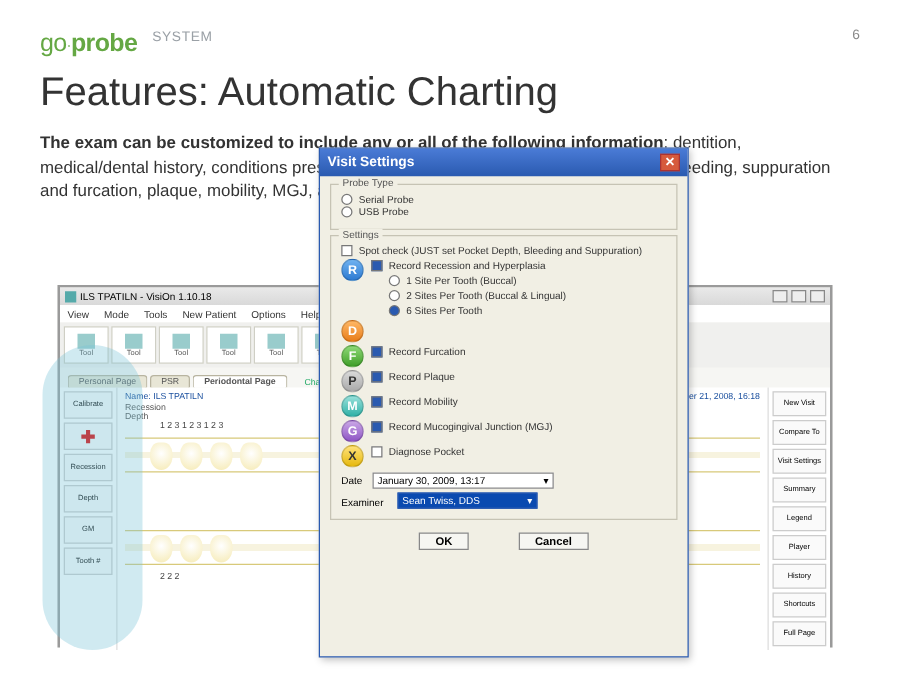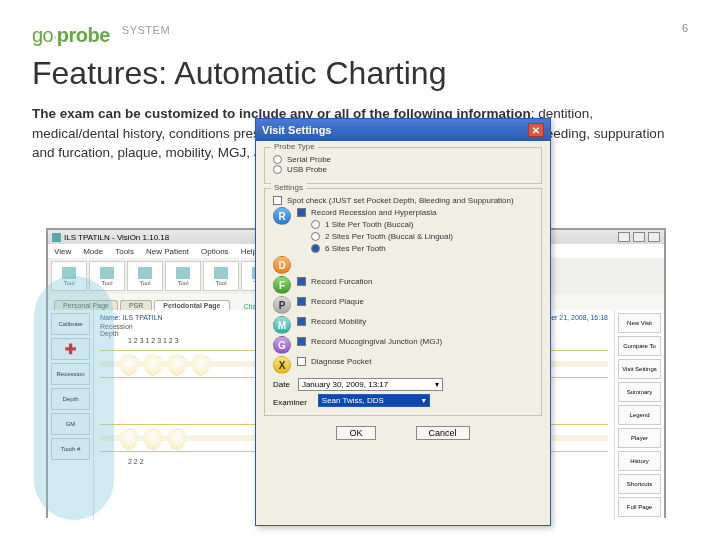--- a/index.html
+++ b/index.html
@@ -61,21 +61,21 @@
   .b-green { background:linear-gradient(#8ed977,#3f9e28); }
   .b-gray { background:linear-gradient(#d9d9d9,#a9a9a9); color:#333; }
   .b-cyan { background:linear-gradient(#97e0da,#2fb0a6); }
   .b-purple { background:linear-gradient(#caa6e6,#8e55c4); }
   .b-yellow { background:linear-gradient(#ffe27a,#e6b80d); color:#333; }
   .settings-col { display:flex; flex-direction:column; gap:1px; }
   .date-row { display:flex; align-items:center; gap:8px; font-size:8px; margin-top:4px; }
   .date-input { border:1px solid #888; background:#fff; padding:1px 3px; width:145px; display:flex; justify-content:space-between; align-items:center; }
   .exam-row { display:flex; align-items:flex-end; gap:11px; font-size:8px; margin-top:3px; }
   .exam-select { border:1px solid #2a5ab0; background:#0a4ab0; color:#fff; padding:1px 3px; width:112px; display:flex; justify-content:space-between; align-items:center; }
-  .dlg-buttons { display:flex; justify-content:center; gap:40px; margin-top:6px; }
+  .dlg-buttons { display:flex; justify-content:center; gap:40px; margin-top:6px;font-weight:bold; }
   .dlg-btn { border:1px solid #888; background:#f6f6f2; padding:1px 12px; font-size:9px; }
 </style>
 </head>
 <body>
 
 <div class="slide">
   <div class="pagenum">6</div>
 
   <div class="logo-row">
     <div class="logo">

